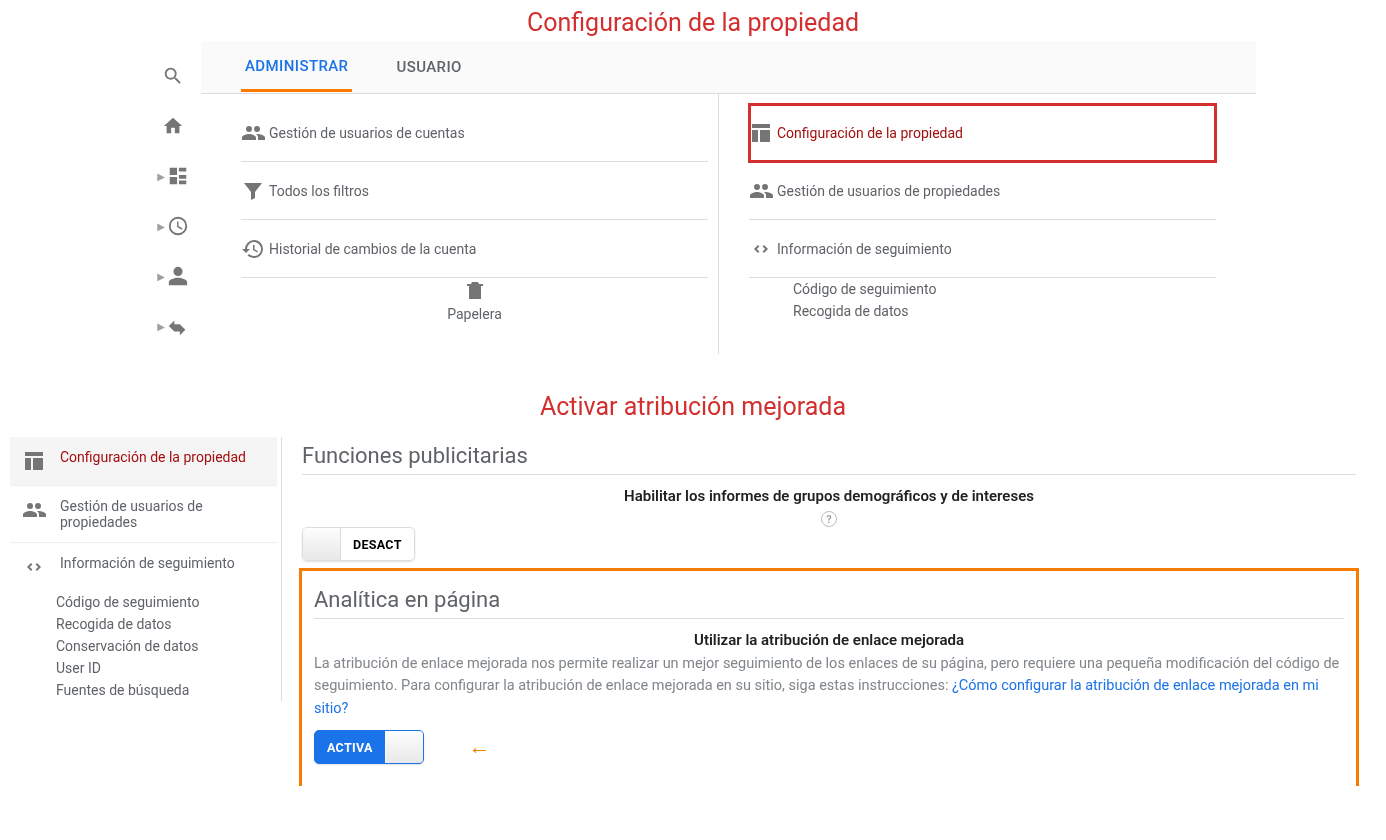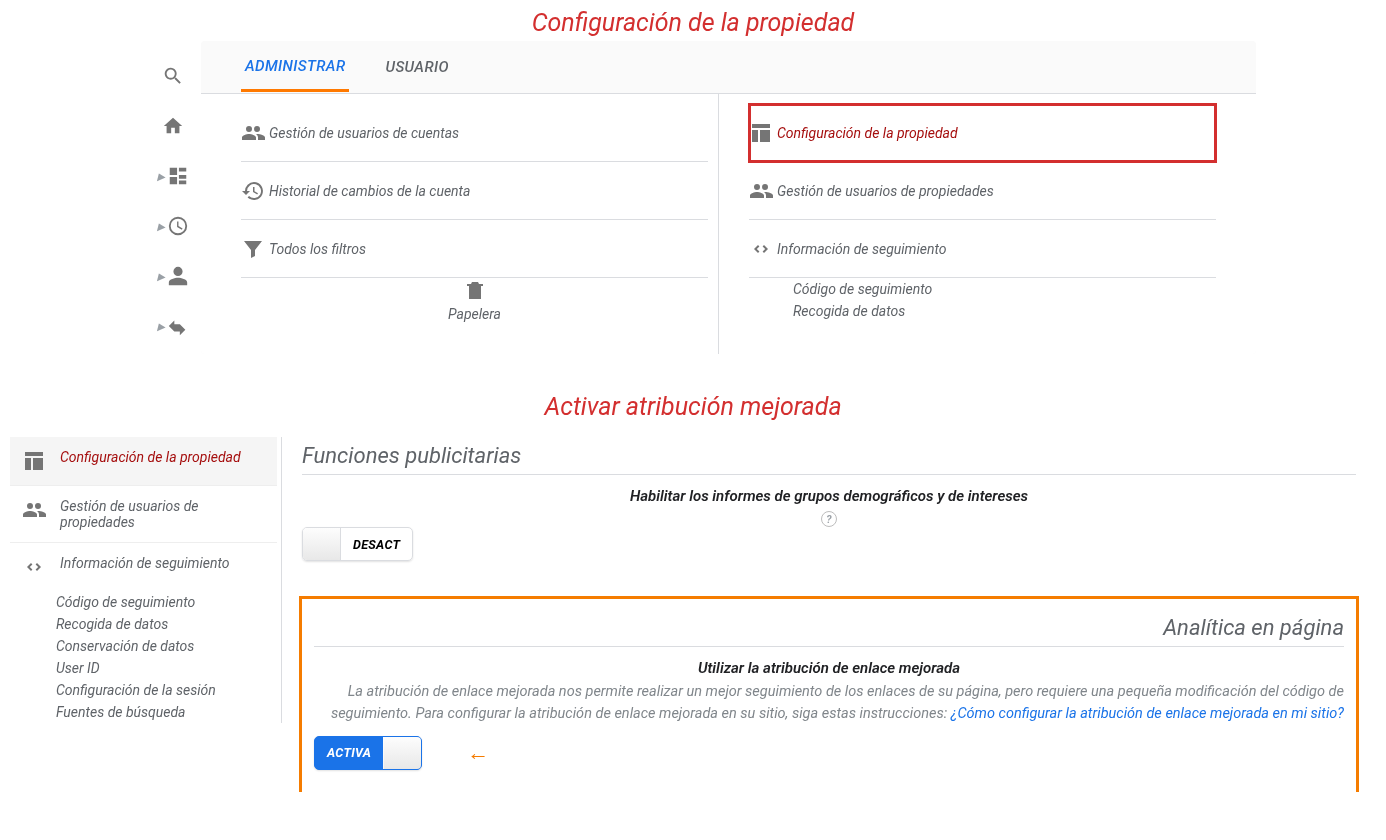--- a/index.html
+++ b/index.html
@@ -10,35 +10,35 @@
     --muted:#5f6368;
     --line:#dadce0;
     --pale:#f5f5f5;
     --grayicon:#757575;
     --active-red:#a50e0e;
     --ann-red:#d32f2f;
     --ann-orange:#f57c00;
   }
   *{box-sizing:border-box;font-family:"Google Sans",Roboto,Arial,sans-serif;}
   body{margin:0;background:#fff;color:var(--text);font-size:14px;min-width:1386px;}
-  .section{position:relative;margin:0 auto;font-style:italic;}
+  .section{position:relative;margin:0 auto;}
   .ann-title{color:var(--ann-red);font-size:25px;text-align:center;padding:8px 0 4px;}
   
   .top{
     display:flex;align-items:flex-start;margin:0 130px 0 145px;
   }
   .siderail{
     width:56px;padding-top:24px;display:flex;flex-direction:column;
     align-items:center;gap:28px;
   }
   .rail-item{display:flex;align-items:center;gap:2px;cursor:pointer;color:var(--grayicon);}
   .rail-item .caret{font-size:10px;color:#9aa0a6;}
   .rail-item svg, .rail-item .material{fill:var(--grayicon);width:22px;height:22px;}
   .top-main{flex:1;background:#fafafa;border-radius:4px;overflow:hidden;position:relative;}
-  .tabs{display:flex;gap:32px;padding:0 40px;border-bottom:1px solid var(--line);height:53px;align-items:center;background:#fafafa;}
+  .tabs{display:flex;gap:40px;padding:0 40px;border-bottom:1px solid var(--line);height:53px;align-items:center;background:#fafafa;}
   .tab{font-size:15px;font-weight:500;letter-spacing:.4px;color:var(--muted);padding:14px 4px;cursor:pointer;}
   .tab.active{color:var(--link);border-bottom:3px solid var(--accent);}
   .admin-cols{display:flex;gap:0;background:#fff;height:260px;overflow:hidden;padding:0 30px;}
   .admin-col{flex:1;padding:10px 10px;}
   .admin-col + .admin-col{border-left:1px solid var(--line);padding-left:30px;}
   .admin-row{display:flex;align-items:center;gap:4px;height:58px;border-bottom:1px solid var(--line);cursor:pointer;color:var(--muted);font-size:14px;}
   .admin-row:last-child{border-bottom:none;flex-direction:column;}
   .admin-row .icon{width:24px;height:24px;display:flex;align-items:center;justify-content:center;color:var(--grayicon);flex-shrink:0;}
   .admin-row.highlight{outline:3px solid var(--ann-red);outline-offset:-2px;}
   .admin-row.highlight .label{color:var(--active-red);}
@@ -56,21 +56,21 @@
   .sub-head{font-weight:600;color:#202124;font-size:15px;display:flex;align-items:center;gap:6px;flex-direction:column;}
   .help{display:inline-flex;width:16px;height:16px;border:1px solid #bdbdbd;border-radius:50%;align-items:center;justify-content:center;font-size:11px;color:#9aa0a6;}
   .desc{color:#80868b;font-size:14.5px;line-height:1.55;margin:4px 0 10px;}
   a.inline{color:var(--link);text-decoration:none;}
   .toggle{display:inline-flex;align-items:center;height:34px;border:1px solid var(--line);border-radius:5px;overflow:hidden;cursor:pointer;box-shadow:0 1px 2px rgba(0,0,0,.12);}
   .toggle .knob{width:38px;height:100%;background:linear-gradient(#fdfdfd,#e8e8e8);border-right:1px solid var(--line);}
   .toggle .txt{padding:0 12px;font-size:12.5px;font-weight:700;letter-spacing:.3px;color:#000000;}
   .toggle.on{background:var(--link);border-color:var(--link);}
   .toggle.on .txt{color:#fff;order:-1;}
   .toggle.on .knob{order:2;border-right:none;border-left:1px solid rgba(255,255,255,.6);background:linear-gradient(#fdfdfd,#e8e8e8);}
-  .callout{outline:3px solid var(--ann-orange);padding:16px 12px 22px;margin-top:36px;position:relative;text-align:right;}
+  .callout{outline:3px solid var(--ann-orange);padding:16px 12px 22px;margin-top:8px;position:relative;}
   .arrow-ann{color:var(--ann-orange);font-size:22px;font-weight:700;margin-left:10px;}
 </style>
 </head>
 <body>
 
 <div class="section">
   <div class="ann-title">Configuración de la propiedad</div>
   <div class="top">
     <div class="siderail">
       <div class="rail-item">
@@ -121,32 +121,32 @@
             <span class="icon">
                 <svg viewBox="0 0 24 24" fill="currentColor">
                   <path d="M16 11a3 3 0 1 0-3-3 3 3 0 0 0 3 3zm-8 0a3 3 0 1 0-3-3 3 3 0 0 0 3 3zm0 2c-2.3 0-7 1.2-7 3.5V19h14v-2.5C15 14.2 10.3 13 8 13zm8 0c-.3 0-.6 0-1 .1 1.2.9 2 2 2 3.4V19h7v-2.5c0-2.3-4.7-3.5-8-3.5z"></path>
                 </svg>
               </span>
             <span class="label">Gestión de usuarios de cuentas</span>
           </div>
           <div class="admin-row">
             <span class="icon">
                 <svg viewBox="0 0 24 24" fill="currentColor">
+                  <path d="M3 4h18l-7 9v6l-4 2v-8z"></path>
+                </svg>
+              </span>
+            <span class="label">Todos los filtros</span>
+          </div>
+          <div class="admin-row">
+            <span class="icon">
+                <svg viewBox="0 0 24 24" fill="currentColor">
                   <path d="M13 3a9 9 0 0 0-9 9H1l4 4 4-4H6a7 7 0 1 1 2 5l-1.4 1.4A9 9 0 1 0 13 3zm-1 5v5l4.2 2.5.8-1.3-3.5-2V8z"></path>
                 </svg>
               </span>
             <span class="label">Historial de cambios de la cuenta</span>
-          </div>
-          <div class="admin-row">
-            <span class="icon">
-                <svg viewBox="0 0 24 24" fill="currentColor">
-                  <path d="M3 4h18l-7 9v6l-4 2v-8z"></path>
-                </svg>
-              </span>
-            <span class="label">Todos los filtros</span>
           </div>
           <div class="admin-row">
             <span class="icon">
                 <svg viewBox="0 0 24 24" fill="currentColor">
                   <path d="M6 7h12v14H6zM9 4h6l1 2h4v2H4V6h4z"></path>
                 </svg>
               </span>
             <span class="label">Papelera</span>
           </div>
         </div>
@@ -203,21 +203,20 @@
       <div class="lnav-item" style="border-bottom:none;">
         <span class="icon"><svg viewBox="0 0 24 24" fill="currentColor">
               <path d="M9 16l-4-4 4-4 1.4 1.4L7.8 12l2.6 2.6zM15 8l4 4-4 4-1.4-1.4L16.2 12l-2.6-2.6z"></path>
             </svg></span>
         <span class="label">Información de seguimiento</span>
       </div>
       <div class="lnav-sub">Código de seguimiento</div>
       <div class="lnav-sub">Recogida de datos</div>
       <div class="lnav-sub">Conservación de datos</div>
       <div class="lnav-sub">User ID</div>
-      <div class="lnav-sub">Configuración de la sesión</div>
       <div class="lnav-sub">Fuentes de búsqueda</div>
     </div>
 
     <div class="content">
       <div class="sect-head">Funciones publicitarias</div>
       <div class="sub-head">
         <span>Habilitar los informes de grupos demográficos y de intereses</span>
         <span class="help">?</span>
       </div>
       <div class="toggle">

